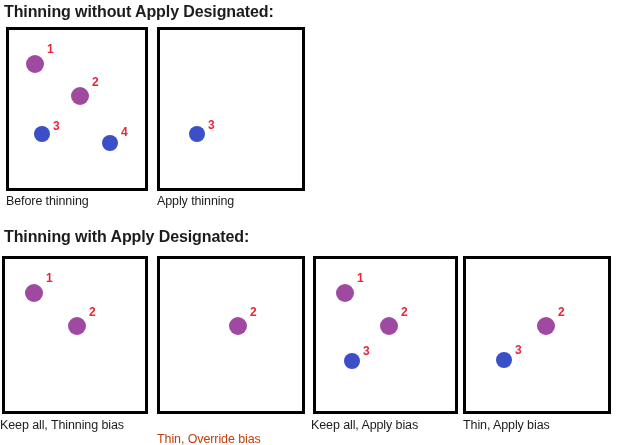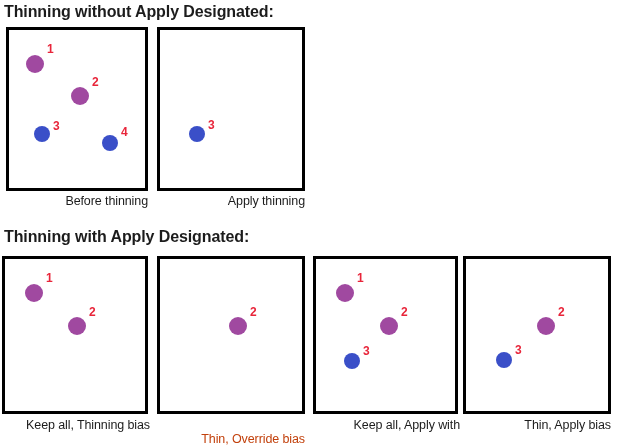--- a/index.html
+++ b/index.html
@@ -30,21 +30,21 @@
     position: absolute;
     background: #ffffff;
     border: 3px solid #000000;
     box-sizing: border-box;
   }
   .caption {
     position: absolute;
     font-size: 12.5px;
     font-weight: 400;
     color: #1c1c1c;
-    text-align: right;
+    text-align: left;
     white-space: nowrap;
     letter-spacing: -0.1px;
   }
   .dot {
     position: absolute;
     border-radius: 50%;
     box-sizing: border-box;
   }
   .dot-purple { background: #a049a0; }
   .dot-blue   { background: #3a4fc8; }
@@ -89,19 +89,19 @@
 <div class="dot dot-purple" style="left: 229px; top: 317px; width: 18px; height: 18px; background: rgb(160, 73, 160);"></div>
 <div class="dot-label" style="left: 250px; top: 306px; color: rgb(232, 37, 58);">2</div>
 <div class="caption" style="left: 157px; top: 432px; width: 148px; color: #c2410c;">Thin, Override bias</div>
 <div class="panel" style="left: 313px; top: 256px; width: 145px; height: 158px; border-color: rgb(0, 0, 0); background: rgb(255, 255, 255);"></div>
 <div class="dot dot-purple" style="left: 336px; top: 284px; width: 18px; height: 18px; background: rgb(160, 73, 160);"></div>
 <div class="dot-label" style="left: 357px; top: 272px; color: rgb(232, 37, 58);">1</div>
 <div class="dot dot-purple" style="left: 380px; top: 317px; width: 18px; height: 18px; background: rgb(160, 73, 160);"></div>
 <div class="dot-label" style="left: 401px; top: 306px; color: rgb(232, 37, 58);">2</div>
 <div class="dot dot-blue" style="left: 344px; top: 353px; width: 16px; height: 16px; background: rgb(58, 79, 200);"></div>
 <div class="dot-label" style="left: 363px; top: 345px; color: rgb(232, 37, 58);">3</div>
-<div class="caption" style="left: 311px; top: 418px; width: 149px; color: rgb(28, 28, 28);">Keep all, Apply with</div>
+<div class="caption" style="left: 311px; top: 418px; width: 149px; color: rgb(28, 28, 28);">Keep all, Apply bias</div>
 <div class="panel" style="left: 463px; top: 256px; width: 148px; height: 158px; border-color: rgb(0, 0, 0); background: rgb(255, 255, 255);"></div>
 <div class="dot dot-purple" style="left: 537px; top: 317px; width: 18px; height: 18px; background: rgb(160, 73, 160);"></div>
 <div class="dot-label" style="left: 558px; top: 306px; color: rgb(232, 37, 58);">2</div>
 <div class="dot dot-blue" style="left: 496px; top: 352px; width: 16px; height: 16px; background: rgb(58, 79, 200);"></div>
 <div class="dot-label" style="left: 515px; top: 344px; color: rgb(232, 37, 58);">3</div>
 <div class="caption" style="left: 463px; top: 418px; width: 148px; color: rgb(28, 28, 28);">Thin, Apply bias</div>
 
 </body></html>

